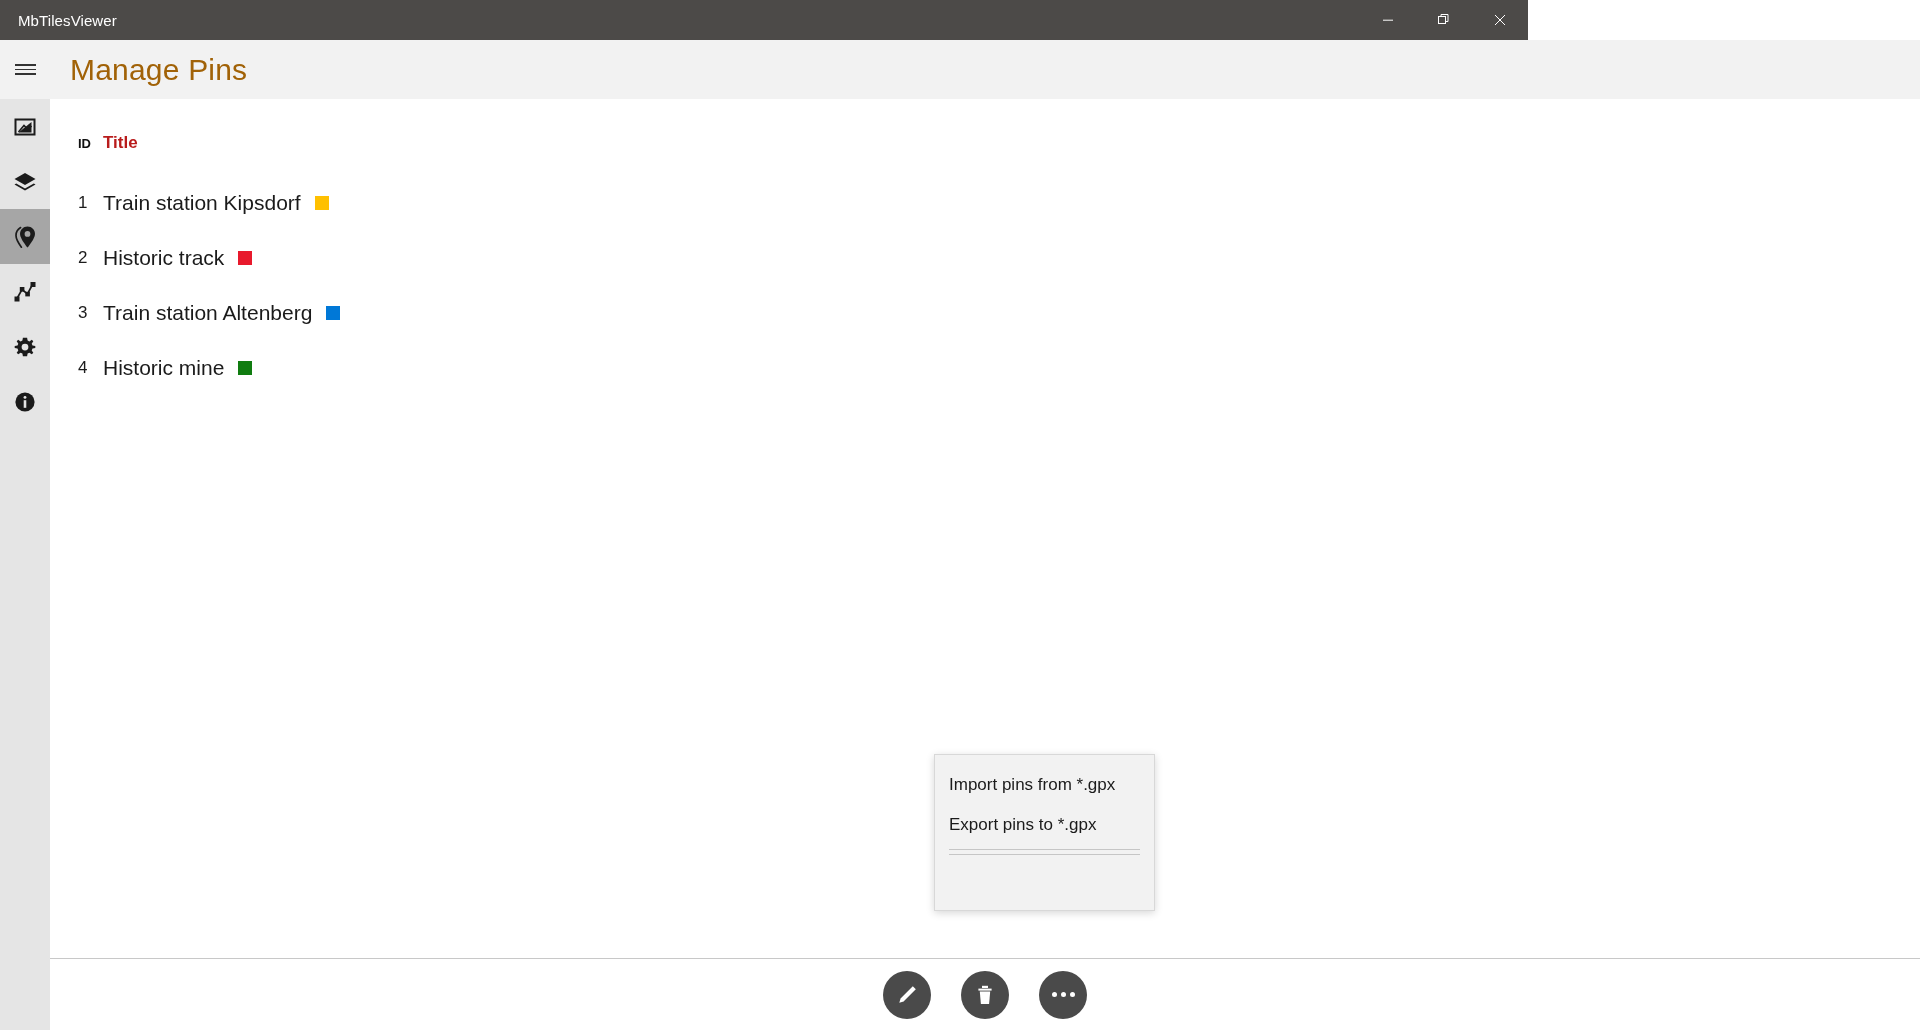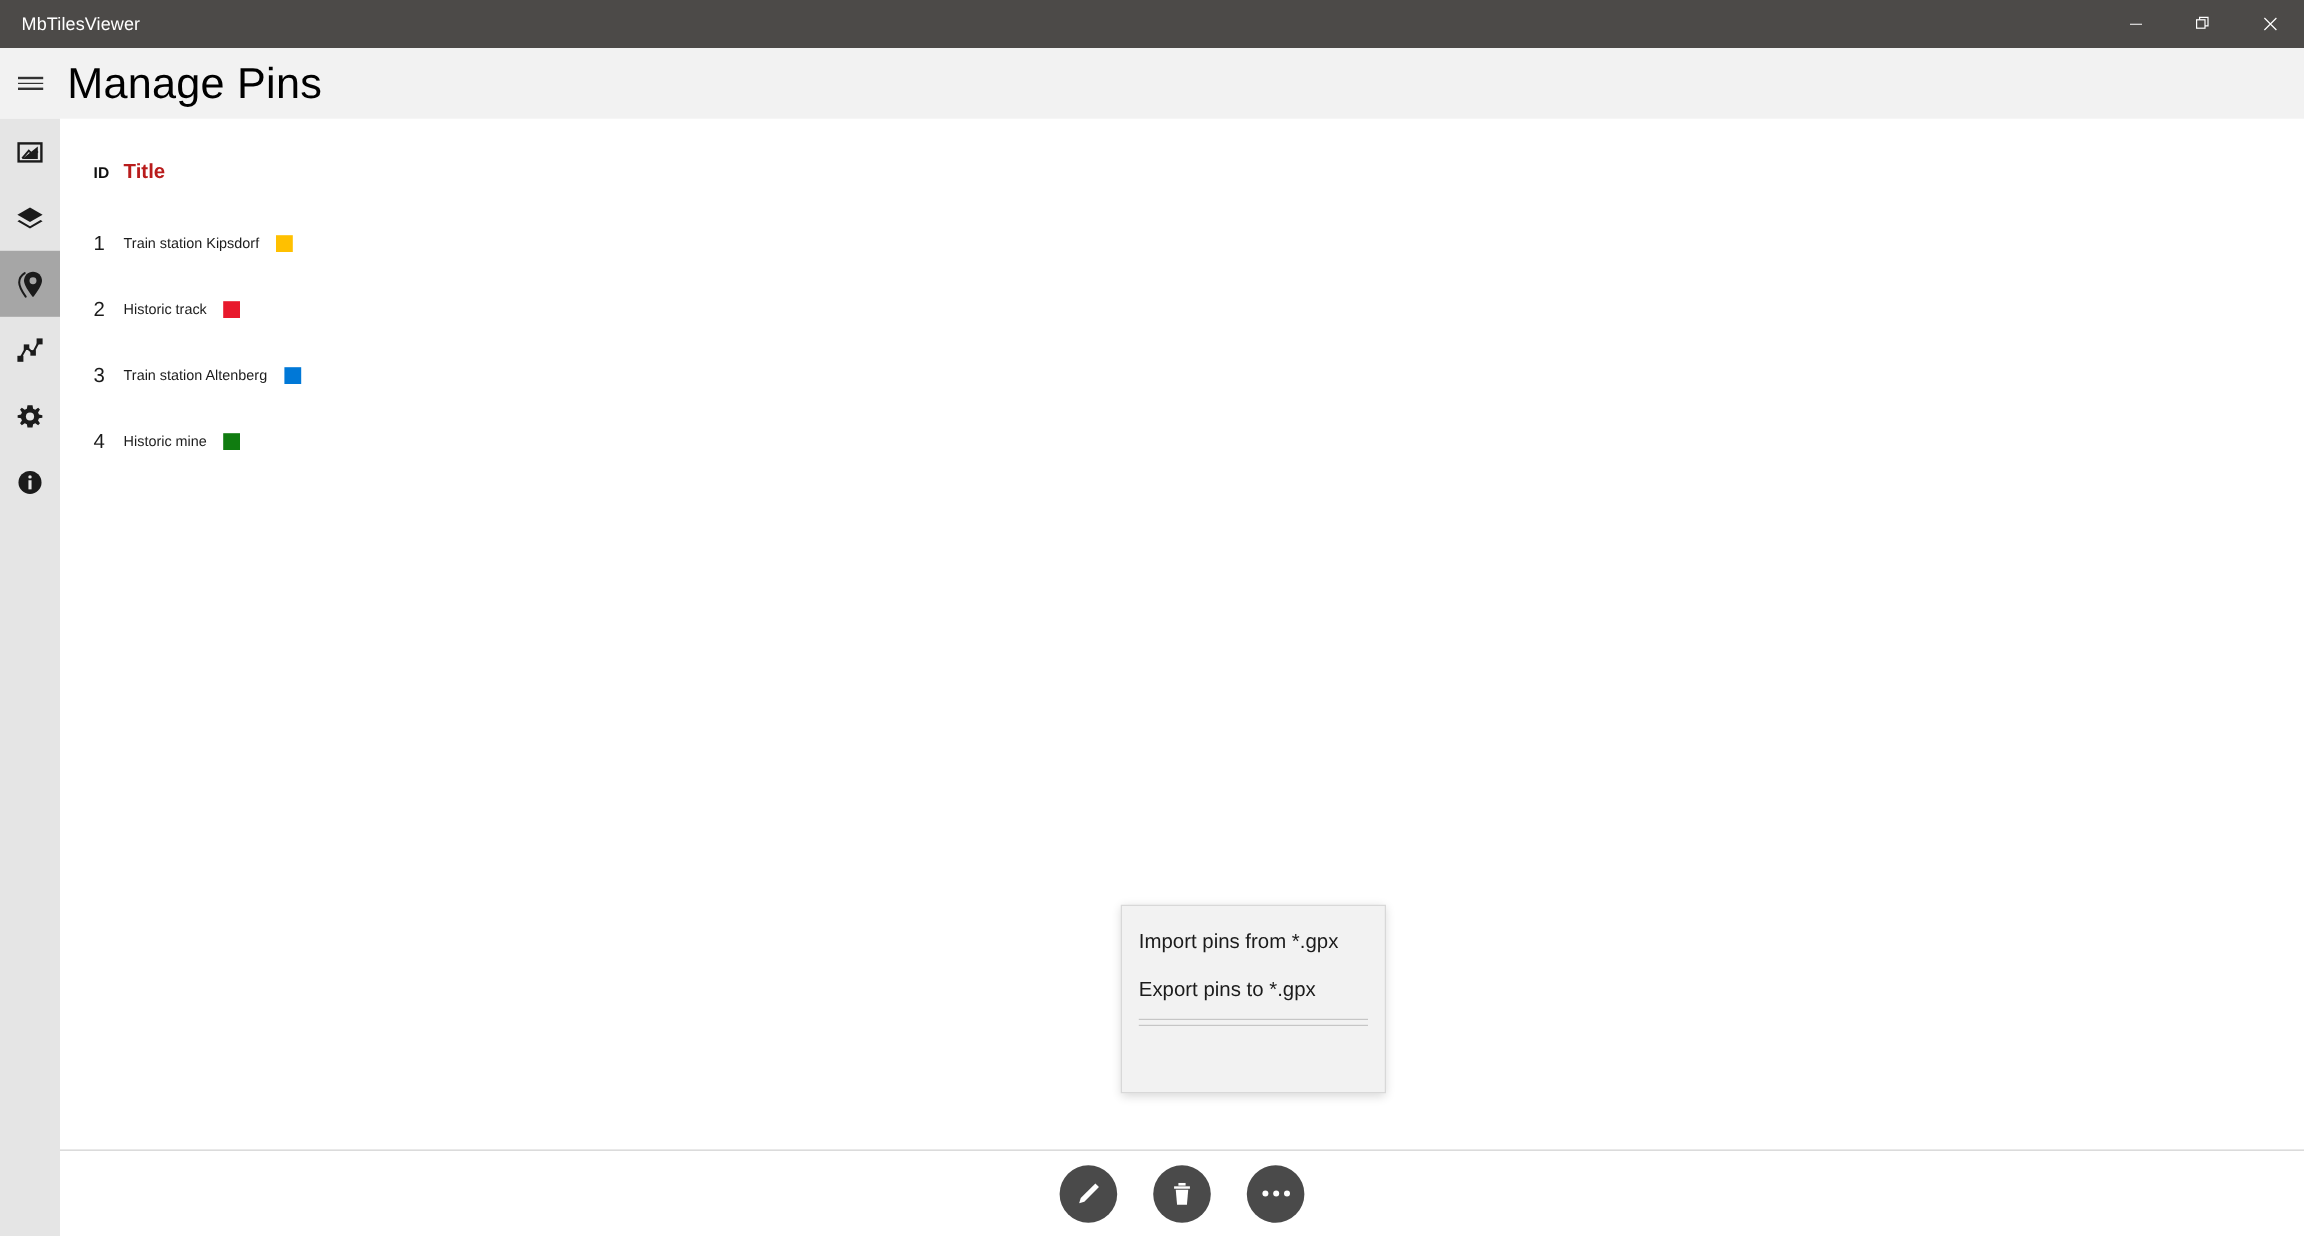--- a/index.html
+++ b/index.html
@@ -9,21 +9,21 @@
     height: 1030px;
     overflow: hidden;
     background: #ffffff;
     font-family: "Liberation Sans", "DejaVu Sans", sans-serif;
   }
 
   
   .titlebar {
     position: absolute;
     top: 0; left: 0;
-    width: 1920px;
+    width: 1528px;
     height: 40px;
     background: #4c4a48;
     display: flex;
     align-items: center;
     user-select: none;
   }
   .titlebar-title {
     color: #ffffff;
     font-size: 15px;
     margin-left: 18px;
@@ -63,24 +63,24 @@
     cursor: pointer;
   }
   .hamburger span {
     display: block;
     width: 21px;
     height: 1.6px;
     background: #333333;
     margin: 3px 0;
   }
   .page-title {
-    font-size: 36px;
+    font-size: 30px;
     font-weight: 300;
-    color: #000000;
-    margin-left: 6px;
+    color: #a16207;
+    margin-left: 20px;
     letter-spacing: 0.2px;
   }
 
   
   .sidebar {
     position: absolute;
     top: 99px; left: 0;
     width: 50px;
     height: 931px;
     background: #e5e5e5;
@@ -135,21 +135,21 @@
     cursor: pointer;
   }
   .row .cell-id {
     width: 45px;
     padding-left: 28px;
     font-size: 17px;
     color: #1b1b1b;
   }
   .row .cell-title {
     padding-left: 8px;
-    font-size: 12px;
+    font-size: 21px;
     color: #1b1b1b;
     display: flex;
     align-items: center;
   }
   .swatch {
     display: inline-block;
     width: 14px;
     height: 14px;
     margin-left: 14px;
     flex: none;

